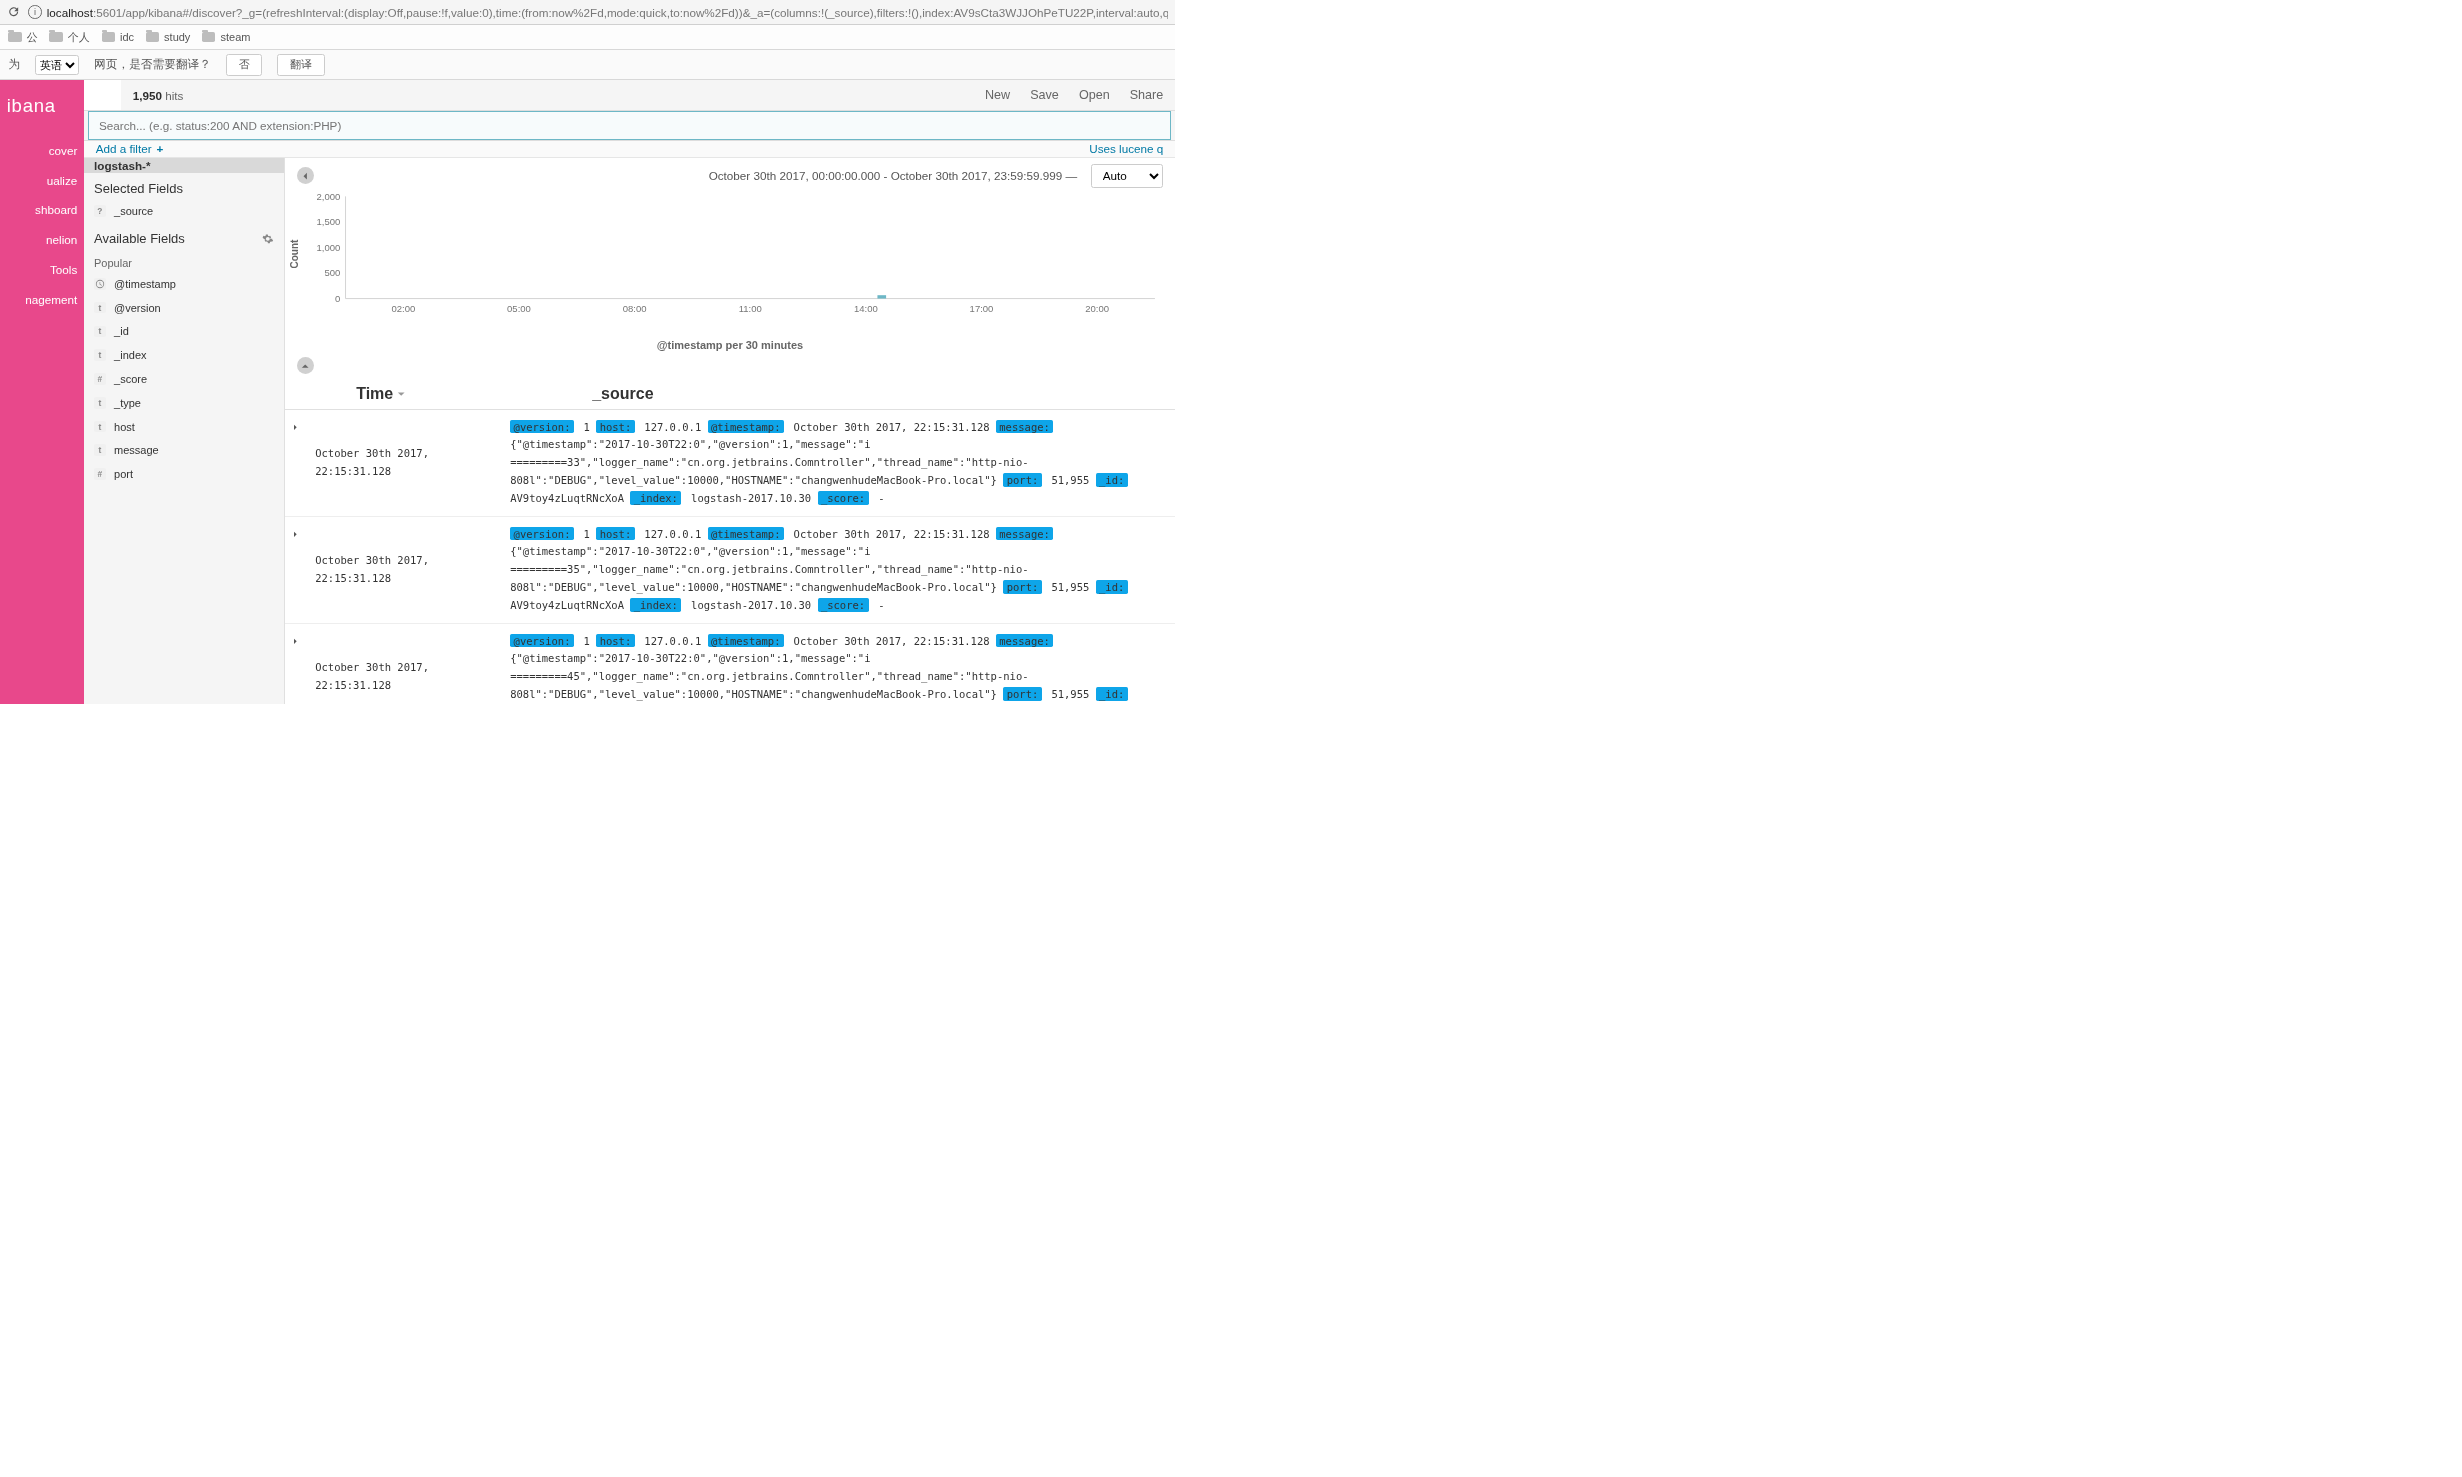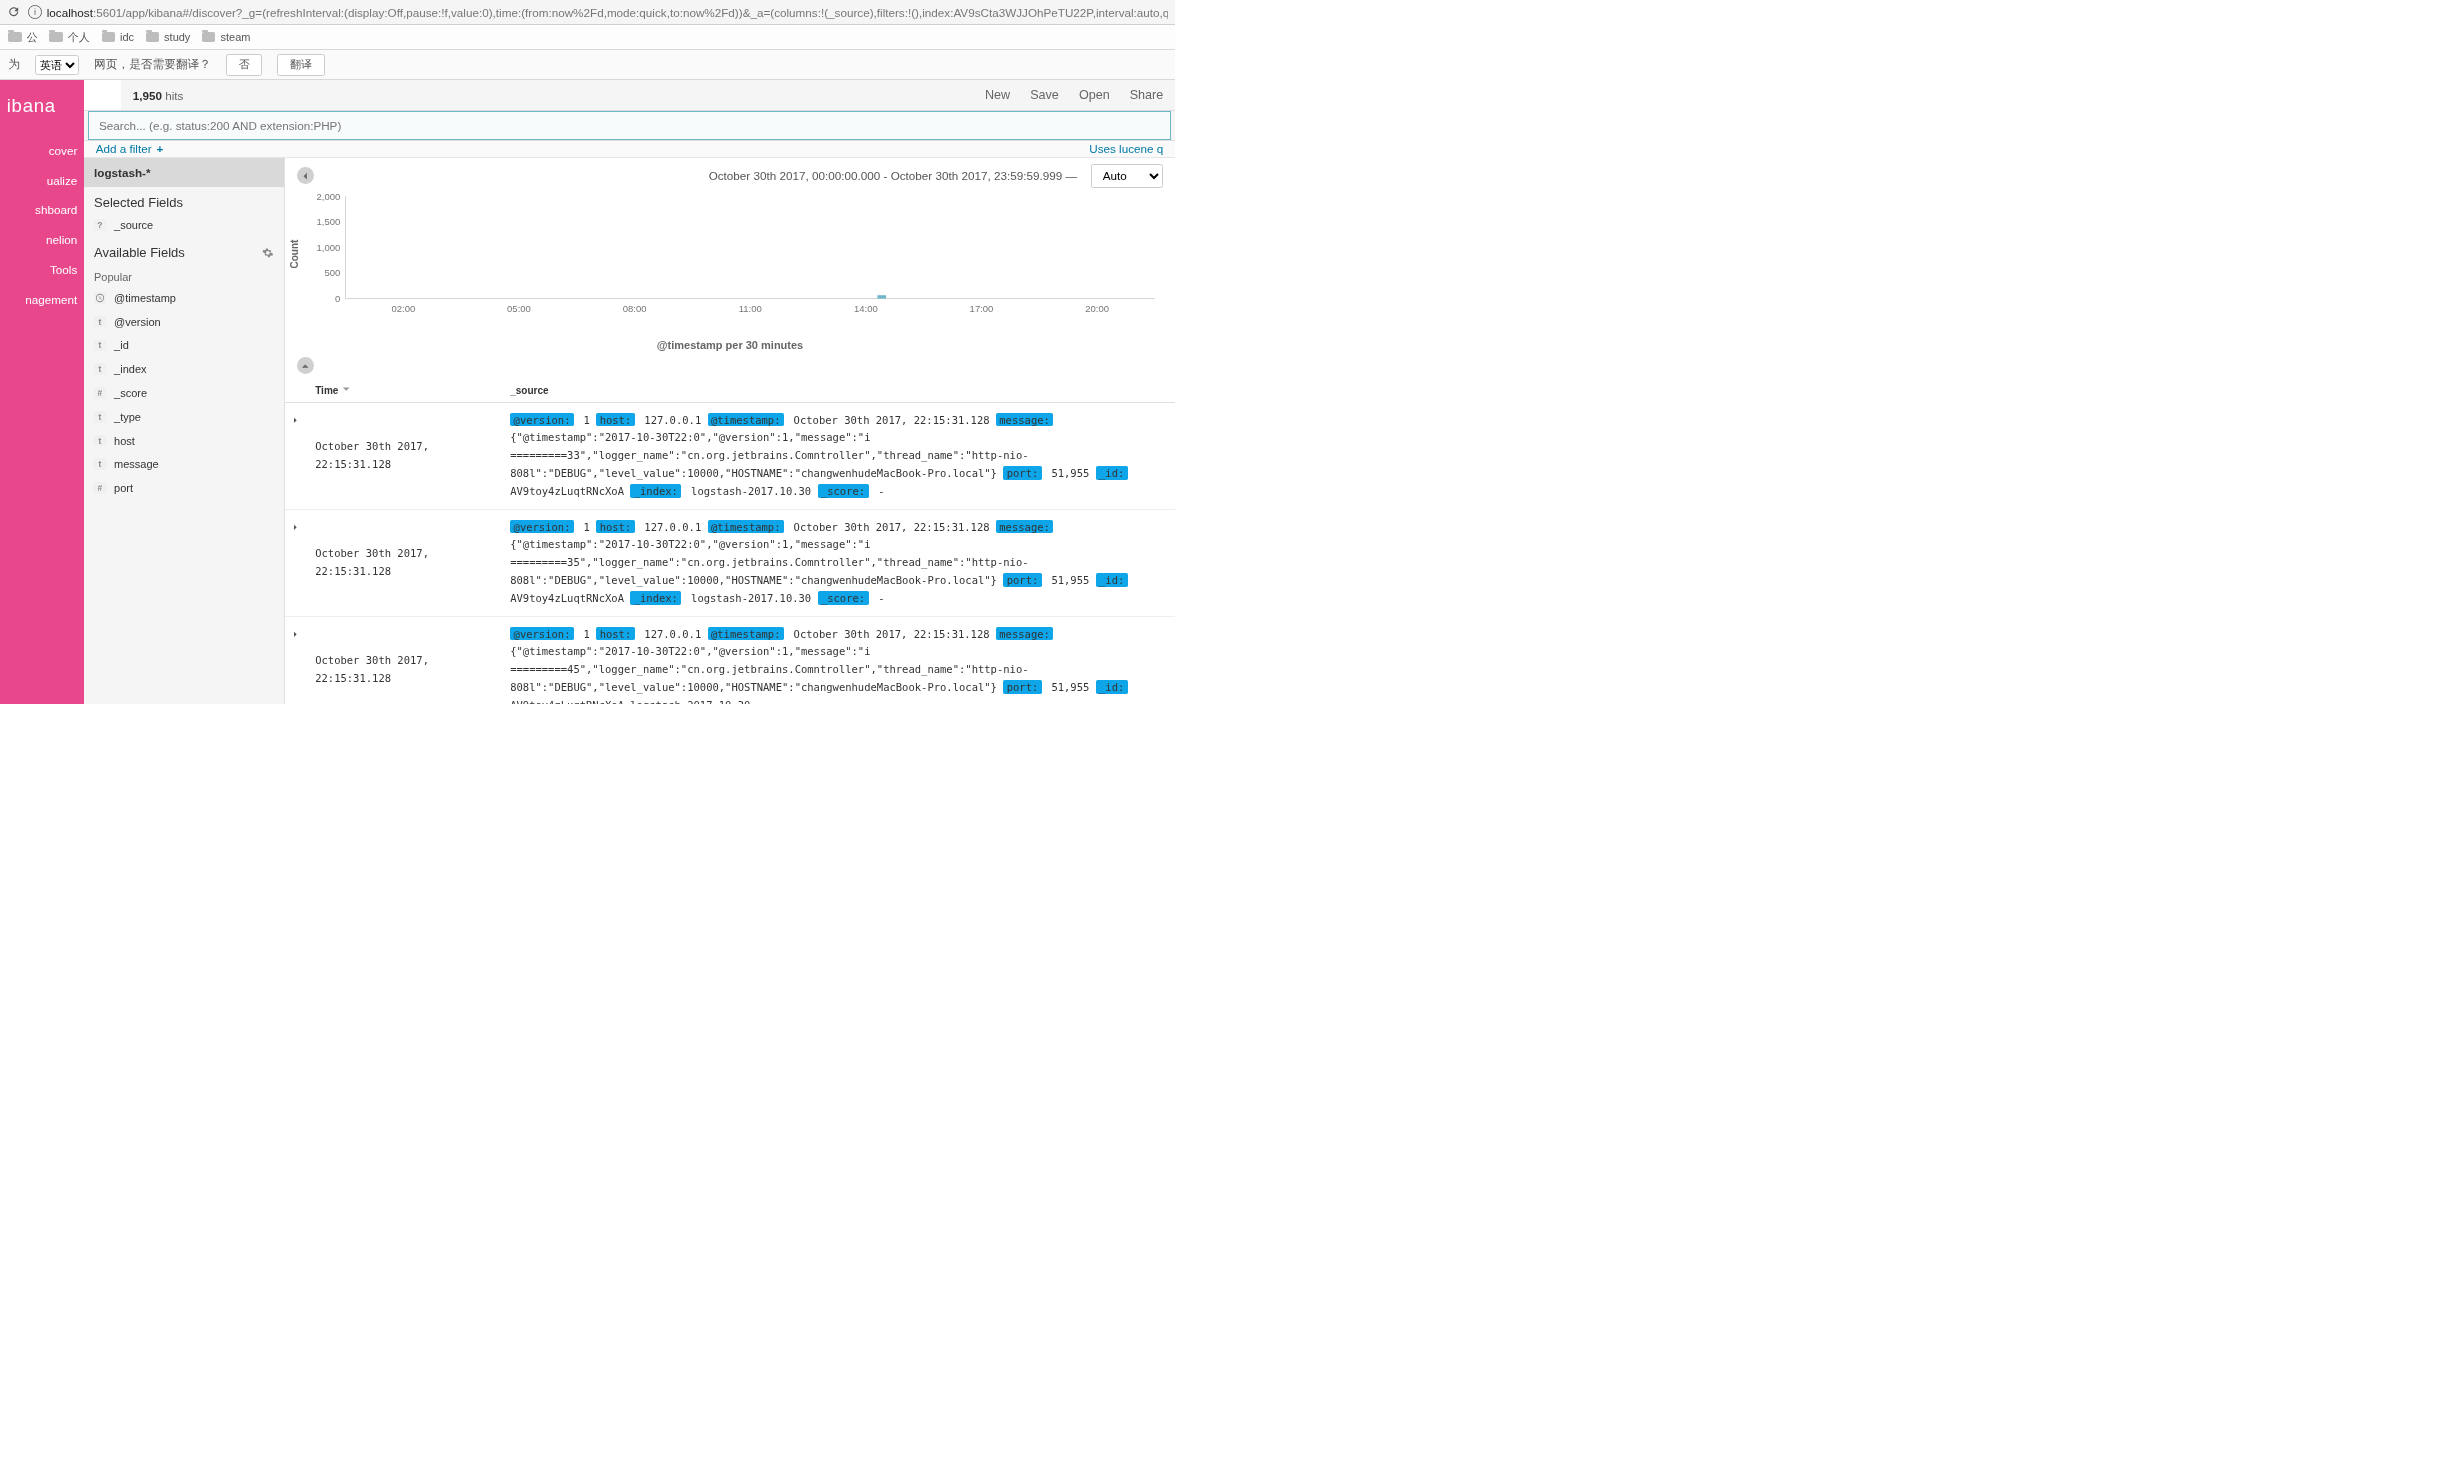--- a/index.html
+++ b/index.html
@@ -26,42 +26,42 @@
 .topbar .hits span { color: #666; }
 .topbar .spacer { flex: 1; }
 .topbar .link { margin-left: 20px; color: #666; font-size: 12.6px; }
 .search-bar { padding: 0 4px; background: #f5f5f5; border-top:0.8px solid #ddd; border-bottom:0.8px solid #ddd; }
 .search-input { width: 100%; height: 28.5px; padding: 0 10px; font-size: 11.7px; color: #888; outline: none; border: 0.8px solid #6db7c6; background: #f7fbfc; }
 .subbar { height: 17px; display: flex; align-items: center; padding: 0 11.7px; justify-content: space-between; background:#fafafa; border-bottom:0.8px solid #e6e6e6; }
 .subbar .add-filter { color: #0079a5; font-size: 11.7px; display: flex; align-items: center; gap: 5px; }
 .subbar .lucene-link { color: #0079a5; font-size: 11.7px; }
 .lower { flex: 1; display: flex; overflow: hidden; }
 .fields-panel { width: 201px; background: #f5f5f5; border-right: 0.8px solid #e0e0e0; overflow-y: auto; flex: 0 0 auto; }
-.fields-panel .index-pat { background: #d9d9d9; color: #333; font-weight: 600; padding: 8px 10px; font-size: 11.7px; }
+.fields-panel .index-pat { background: #d9d9d9; color: #333; font-weight: 600; padding: 1px 10px; font-size: 11.7px; }
 .fields-panel .section-title { padding: 8.4px 10px 3.4px; font-size: 13px; color: #333; display: flex; justify-content: space-between; align-items: center; }
 .fields-panel .gear { width: 11.7px; height: 11.7px; color: #888; }
 .fields-panel .sub-title { padding: 6.7px 10px 3.4px; color: #666; font-size: 11px; }
 .fields-panel .field-row { display: flex; align-items: center; gap: 8.4px; padding: 5.9px 10px; font-size: 11px; color: #333; }
 .fields-panel .ftype { width: 11.7px; height: 11.7px; display: flex; align-items: center; justify-content: center; font-size: 8.4px; font-weight: 700; color: #888; background: #f0f0f0; border-radius: 1.7px; }
 .fields-panel .ftype.clock svg { width: 10px; height: 10px; fill: #888; }
 .content-area { flex: 1; display: flex; flex-direction: column; overflow: hidden; }
 .chart-header { display: flex; align-items: center; padding: 6.7px 11.7px 0; gap: 14px; }
 .chart-header .collapse-btn { width: 17px; height: 17px; background: #d0d0d0; border-radius: 50%; display:flex; align-items:center; justify-content:center; }
 .chart-header .collapse-btn svg { width:8.4px; height:8.4px; fill:#666; }
 .chart-header .time-range { flex: 1; text-align: right; font-size: 11.7px; color: #555; }
 .chart-header select.interval { height: 23.5px; border: 0.8px solid #ccc; border-radius: 2.5px; font-size: 11.7px; background: #fff; padding: 0 18.5px 0 6.7px; }
 .chart-area { height: 151px; position: relative; padding: 0 11.7px; }
 .chart-area svg { width: 100%; height: 134px; }
 .chart-area .y-label { position: absolute; left: 0; top: 50%; transform: rotate(-90deg) translateY(-50%); transform-origin: left center; font-size: 10px; color: #666; font-weight: 600; margin-left: 15px; }
 .chart-caption { text-align: center; font-size: 11px; color: #666; font-weight: 600; padding-bottom: 3.4px; }
 .toggle-row { padding: 3.4px 11.7px; }
 .toggle-row .collapse-btn { width: 17px; height: 17px; background: #d0d0d0; border-radius: 50%; display:flex; align-items:center; justify-content:center; }
 .toggle-row .collapse-btn svg { width:8.4px; height:8.4px; fill:#666; }
 .doc-table { flex: 1; overflow-y: auto; padding: 0 0; }
-.doc-table .thead { display: flex; border-bottom: 0.8px solid #e0e0e0; font-weight: 600; font-size: 10px; color: #333; }
+.doc-table .thead { display: flex; border-bottom: 0.8px solid #e0e0e0; font-weight: 600; font-size: 16px; color: #333; gap: 41px; }
 .doc-table .col-exp { width: 23.5px; }
 .doc-table .col-time { width: 195px; padding: 6.7px 6.7px; display:flex; align-items:center; gap:3.4px; }
 .doc-table .col-src { flex: 1; padding: 6.7px 6.7px; }
 .doc-row { display: flex; border-bottom: 0.8px solid #eee; font-family: Menlo, Consolas, monospace; font-size: 10.5px; line-height: 1.7; }
 .doc-row .col-exp { padding: 8.4px 6.7px; color: #666; }
 .doc-row .col-exp svg { width: 6.7px; height: 6.7px; fill: #555; }
 .doc-row .col-time { padding: 8.4px 6.7px; color: #333; }
 .doc-row .col-src { padding: 8.4px 6.7px; color: #333; word-break: break-word; }
 .src-key { background: #0ea5e9; padding: 0.8px 3.4px; border-radius: 1.7px; margin-right: 3.4px; }
 .sort-caret svg { width:8.4px; height:8.4px; fill:#999; }

